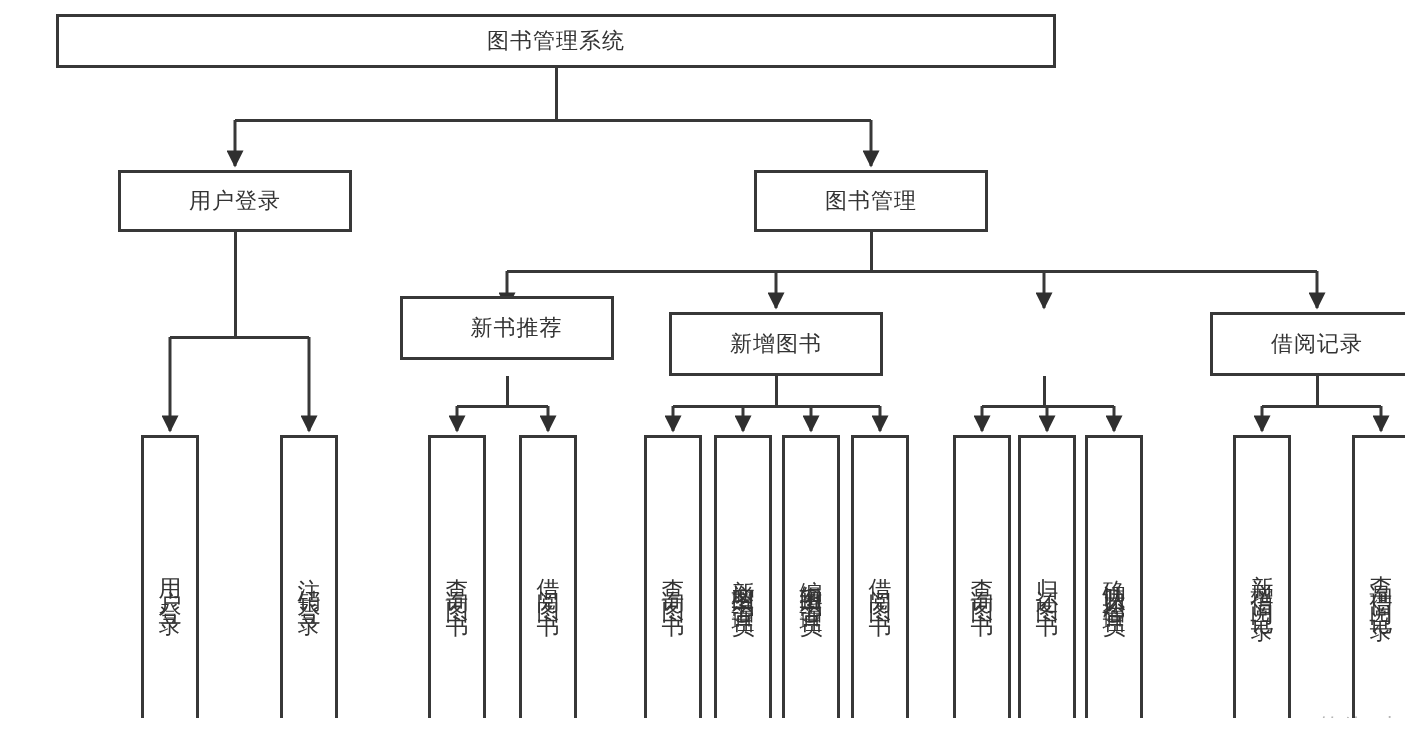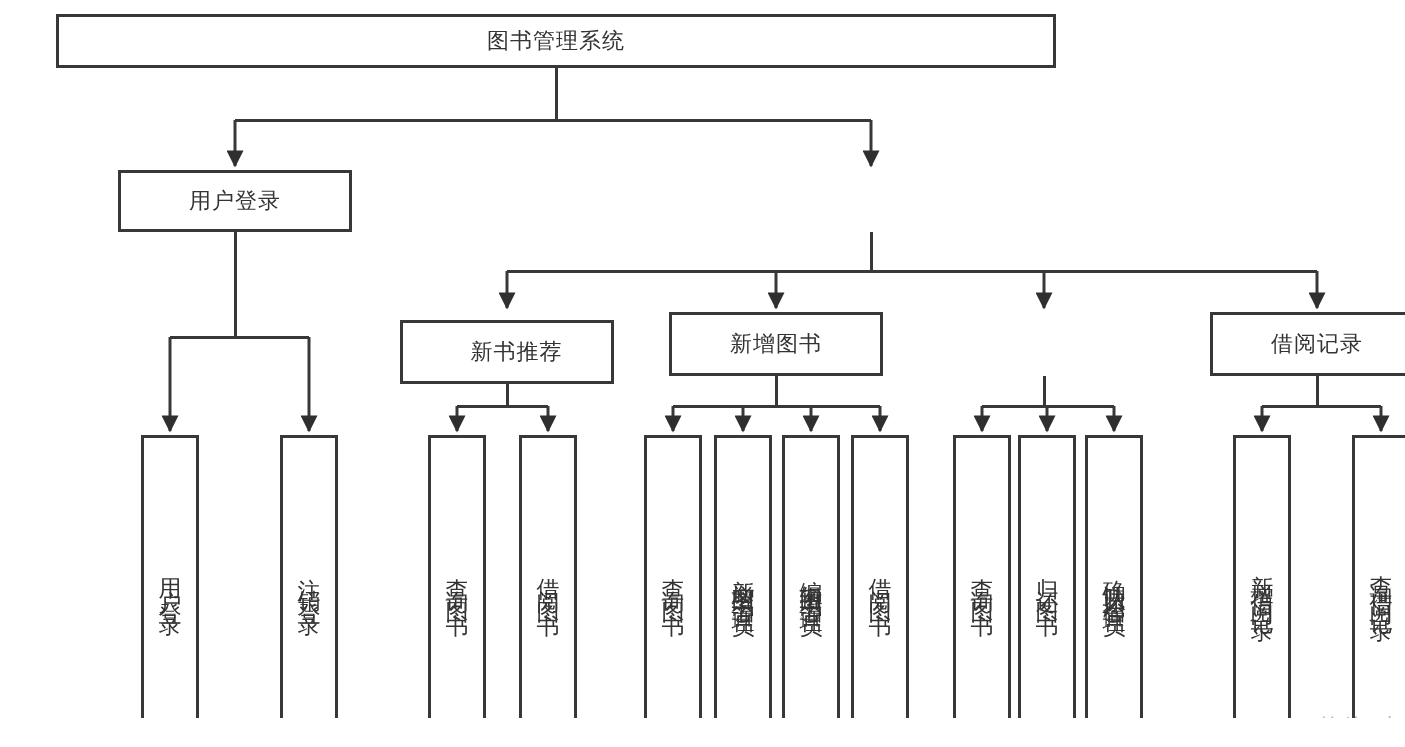--- a/index.html
+++ b/index.html
@@ -98,22 +98,23 @@
       <line x1="1078" y1="406" x2="1078" y2="431" marker-end="url(#arr)"></line>
 
       <line x1="1226" y1="406" x2="1226" y2="431" marker-end="url(#arr)"></line>
       <line x1="1345" y1="406" x2="1345" y2="431" marker-end="url(#arr)"></line>
     </g>
   </svg>
 
   <div class="node h" style="left:20px; top:14px; width:1000px; height:54px;">图书管理系统</div>
 
   <div class="node h" style="left:82px; top:170px; width:234px; height:62px;">用户登录</div>
+  <div class="node h" style="left:718px; top:170px; width:234px; height:62px;">图书管理</div>
 
-  <div class="node h" style="left:364px; top:320px; width:214px; height:64px;padding-left:19px;">新书推荐</div>
+  <div class="node h" style="left:364px; top:296px; width:214px; height:64px;padding-left:19px;">新书推荐</div>
   <div class="node h" style="left:633px; top:312px; width:214px; height:64px;">新增图书</div>
   <div class="node h" style="left:1174px; top:312px; width:214px; height:64px;">借阅记录</div>
 
   <div class="node v ls12" style="left:105px; top:435px; width:58px; height:298px;">
     <span>用户登录</span>
   </div>
   <div class="node v ls12" style="left:244px; top:435px; width:58px; height:298px;">
     <span>注销登录</span>
   </div>
 

